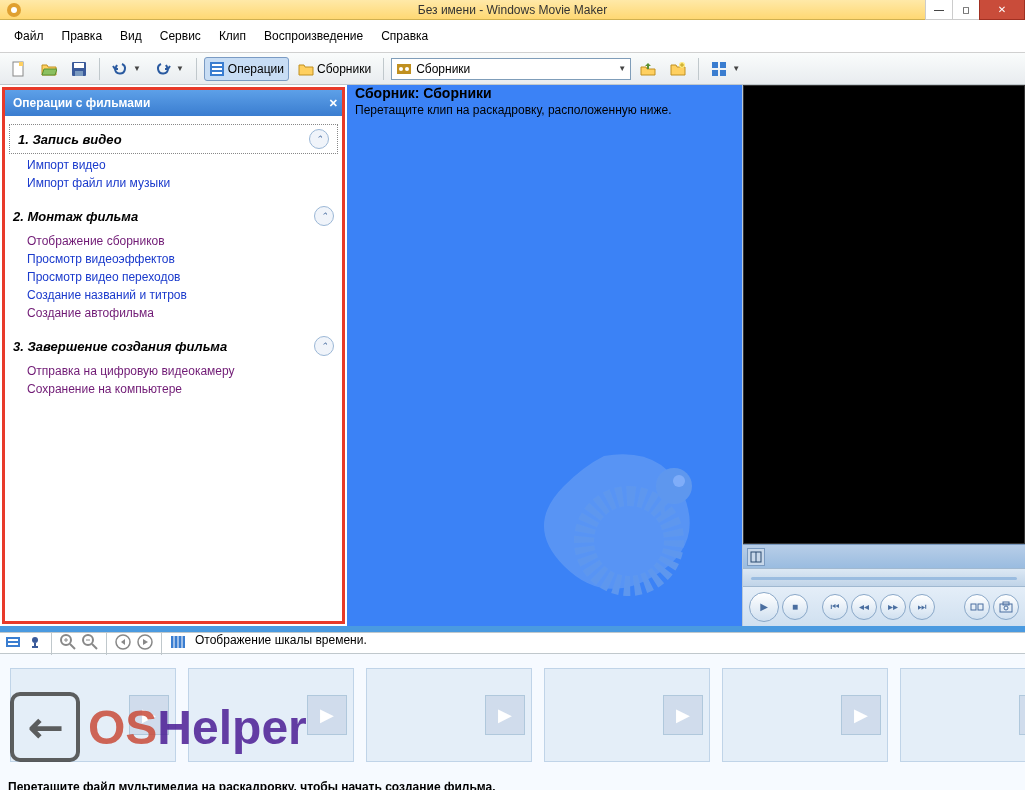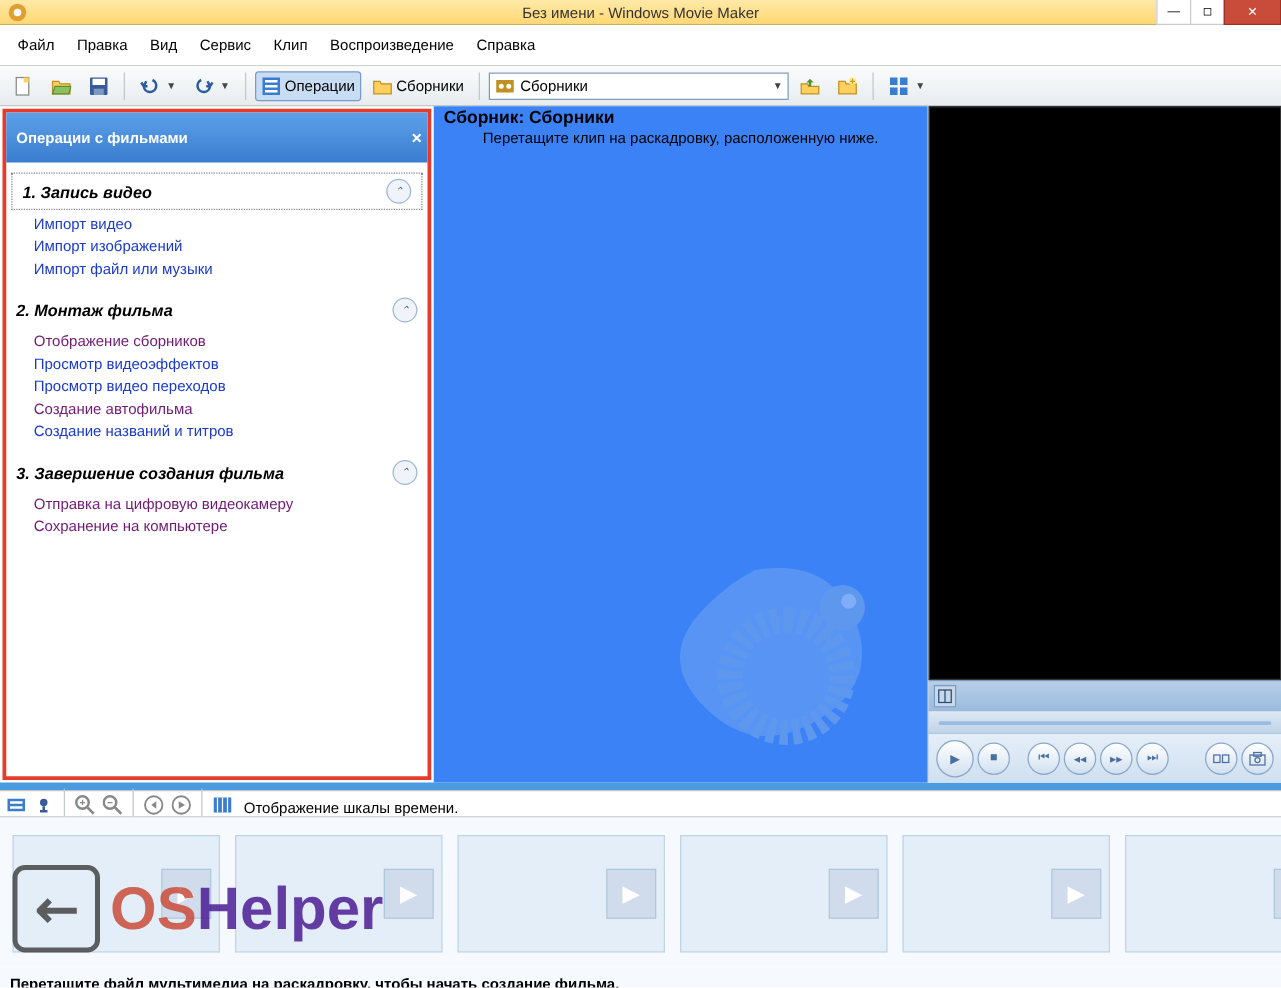--- a/index.html
+++ b/index.html
@@ -26,53 +26,53 @@
 .tb-dd { font-size: 8px; margin-left: 2px; color: #444; }
 .tb-select { height: 22px; width: 240px; border: 1px solid #7f9db9; background: #fff; display: flex; align-items: center; padding: 0 4px; gap: 4px; }
 .tb-select .arrow { margin-left: auto; font-size: 8px; color: #444; }
 .tb-ico { width: 16px; height: 16px; display: inline-flex; align-items: center; justify-content: center; }
 
 
 .main { display: flex; height: 541px; }
 
 
 .taskpanel { width: 343px; background: #fff; border: 3px solid #e83a2a; position: relative; margin: 2px; }
-.taskpanel .tp-header { height: 40px; background: linear-gradient(#5da0e8, #3a7dd0); color: #fff; font-weight: bold; font-size: 12px; display: flex; align-items: center; padding: 0 8px; position: relative; }
+.taskpanel .tp-header { height: 26px; background: linear-gradient(#5da0e8, #3a7dd0); color: #fff; font-weight: bold; font-size: 12px; display: flex; align-items: center; padding: 0 8px; position: relative; }
 .taskpanel .tp-header .close-x { position: absolute; right: 4px; font-size: 11px; cursor: default; }
 .tp-body { padding: 6px 0 10px; overflow-y: auto; }
 .tp-section-header { display: flex; align-items: center; padding: 4px 8px; margin-top: 6px; font-style: italic; }
 .tp-section-header .title { font-weight: bold; font-size: 13px; flex: 1; }
 .tp-section-header.first { border: 1px dotted #888; margin: 2px 4px 0; }
 .tp-section-header .chev { width: 20px; height: 20px; border: 1px solid #9bb7d6; border-radius: 50%; display: flex; align-items: center; justify-content: center; font-size: 9px; color: #4a6ea0; background: #f0f4fa; cursor: default; }
 .tp-links { padding: 2px 18px 4px 22px; }
 .tp-links .ln { padding: 2px 0; font-size: 12px; cursor: pointer; }
 .tp-links .ln.link { color: #1a3acc; }
 .tp-links .ln.disabled { color: #701a75; cursor: default; }
 
 
 .coll-area { flex: 1; background: #3b82f6; position: relative; overflow: hidden; padding: 0 8px; }
 .coll-title { font-weight: bold; font-size: 14px; margin-bottom: 2px; }
-.coll-sub { font-size: 12px; text-align: center; }
+.coll-sub { font-size: 12px; }
 .coll-bg { position: absolute; right: 8px; bottom: 0px; width: 210px; height: 190px; opacity: 0.35; }
 
 
 .preview { width: 283px; background: #e4eef8; border-left: 1px solid #b8c8d8; display: flex; flex-direction: column; }
 .preview-screen { flex: 1; background: #000; margin: 0; border: 1px solid #333; min-height: 420px; }
 .preview-tools { height: 24px; background: linear-gradient(#b8cee8, #9abce0); border-top: 1px solid #7a9ac0; display: flex; align-items: center; padding: 0 4px; gap: 6px; }
 .preview-tools .pt-btn { width: 18px; height: 18px; background: #c8d8ea; border: 1px solid #7a9ac0; display: flex; align-items: center; justify-content: center; font-size: 9px; color: #2a4a70; cursor: default; }
 .preview-seek { height: 18px; background: linear-gradient(#dce8f4, #c0d4e8); border-top: 1px solid #a0b8d0; position: relative; }
 .preview-seek .track { position: absolute; left: 8px; right: 8px; top: 8px; height: 3px; background: #9abce0; border-radius: 2px; }
 .preview-controls { height: 40px; background: linear-gradient(#e4eef8, #d0e0f0); border-top: 1px solid #a0b8d0; display: flex; align-items: center; padding: 0 6px; gap: 3px; }
 .pv-btn { width: 26px; height: 26px; border-radius: 50%; background: linear-gradient(#fff, #d0e0f0); border: 1px solid #8aa8c8; display: flex; align-items: center; justify-content: center; font-size: 10px; color: #4a6ea0; cursor: default; }
 .pv-btn.lg { width: 30px; height: 30px; }
 .pv-spacer { flex: 1; }
 
 
 .tl-separator { height: 6px; background: #4a9ae0; }
-.tl-toolbar { height: 22px; background: #fff; display: flex; align-items: flex-end; padding: 0 4px; gap: 4px; border-top: 1px solid #c0c8cc; border-bottom: 1px solid #c0c8cc; }
+.tl-toolbar { height: 22px; background: #fff; display: flex; align-items: flex-start; padding: 0 4px; gap: 4px; border-top: 1px solid #c0c8cc; border-bottom: 1px solid #c0c8cc; }
 .tl-toolbar .tlb { width: 18px; height: 18px; display: flex; align-items: center; justify-content: center; cursor: default; }
 .tl-label { font-size: 12px; margin-left: 4px; }
 .storyboard { height: 120px; background: #f6faff; display: flex; gap: 12px; padding: 14px 10px; overflow: hidden; }
 .sb-cell { width: 166px; height: 94px; background: #e4eef8; border: 1px solid #c0d4e8; display: flex; align-items: center; justify-content: flex-end; padding-right: 6px; flex-shrink: 0; }
 .sb-cell .trans { width: 40px; height: 40px; background: #d0dcec; border: 1px solid #b0c8dc; display: flex; align-items: center; justify-content: center; font-size: 18px; color: #fff; }
 .drag-hint { padding: 6px 8px; font-size: 12px; font-weight: bold; background: #f6faff; position: relative; }
 
 
 .watermark { position: absolute; left: 10px; bottom: 28px; font-size: 48px; font-family: Arial, sans-serif; font-weight: bold; opacity: 0.85; display: flex; align-items: center; gap: 8px; pointer-events: none; z-index: 100; }
 .watermark .wm-icon { width: 70px; height: 70px; border: 4px solid #444; border-radius: 10px; display: flex; align-items: center; justify-content: center; position: relative; }
@@ -225,34 +225,33 @@
       <span class="close-x">✕</span>
     </div>
     <div class="tp-body">
 
       <div class="tp-section-header first">
         <span class="title">1. Запись видео</span>
         <span class="chev">⌃</span>
       </div>
       <div class="tp-links">
         <div class="ln link">Импорт видео</div>
-        <div class="ln link">Импорт изображений</div>
         <div class="ln link">Импорт файл или музыки</div>
       </div>
 
       <div class="tp-section-header">
         <span class="title">2. Монтаж фильма</span>
         <span class="chev">⌃</span>
       </div>
       <div class="tp-links">
         <div class="ln disabled">Отображение сборников</div>
         <div class="ln link">Просмотр видеоэффектов</div>
         <div class="ln link">Просмотр видео переходов</div>
+        <div class="ln link">Создание названий и титров</div>
         <div class="ln disabled">Создание автофильма</div>
-        <div class="ln link">Создание названий и титров</div>
       </div>
 
       <div class="tp-section-header">
         <span class="title">3. Завершение создания фильма</span>
         <span class="chev">⌃</span>
       </div>
       <div class="tp-links">
         <div class="ln disabled">Отправка на цифровую видеокамеру</div>
         <div class="ln disabled">Сохранение на компьютере</div>
       </div>

